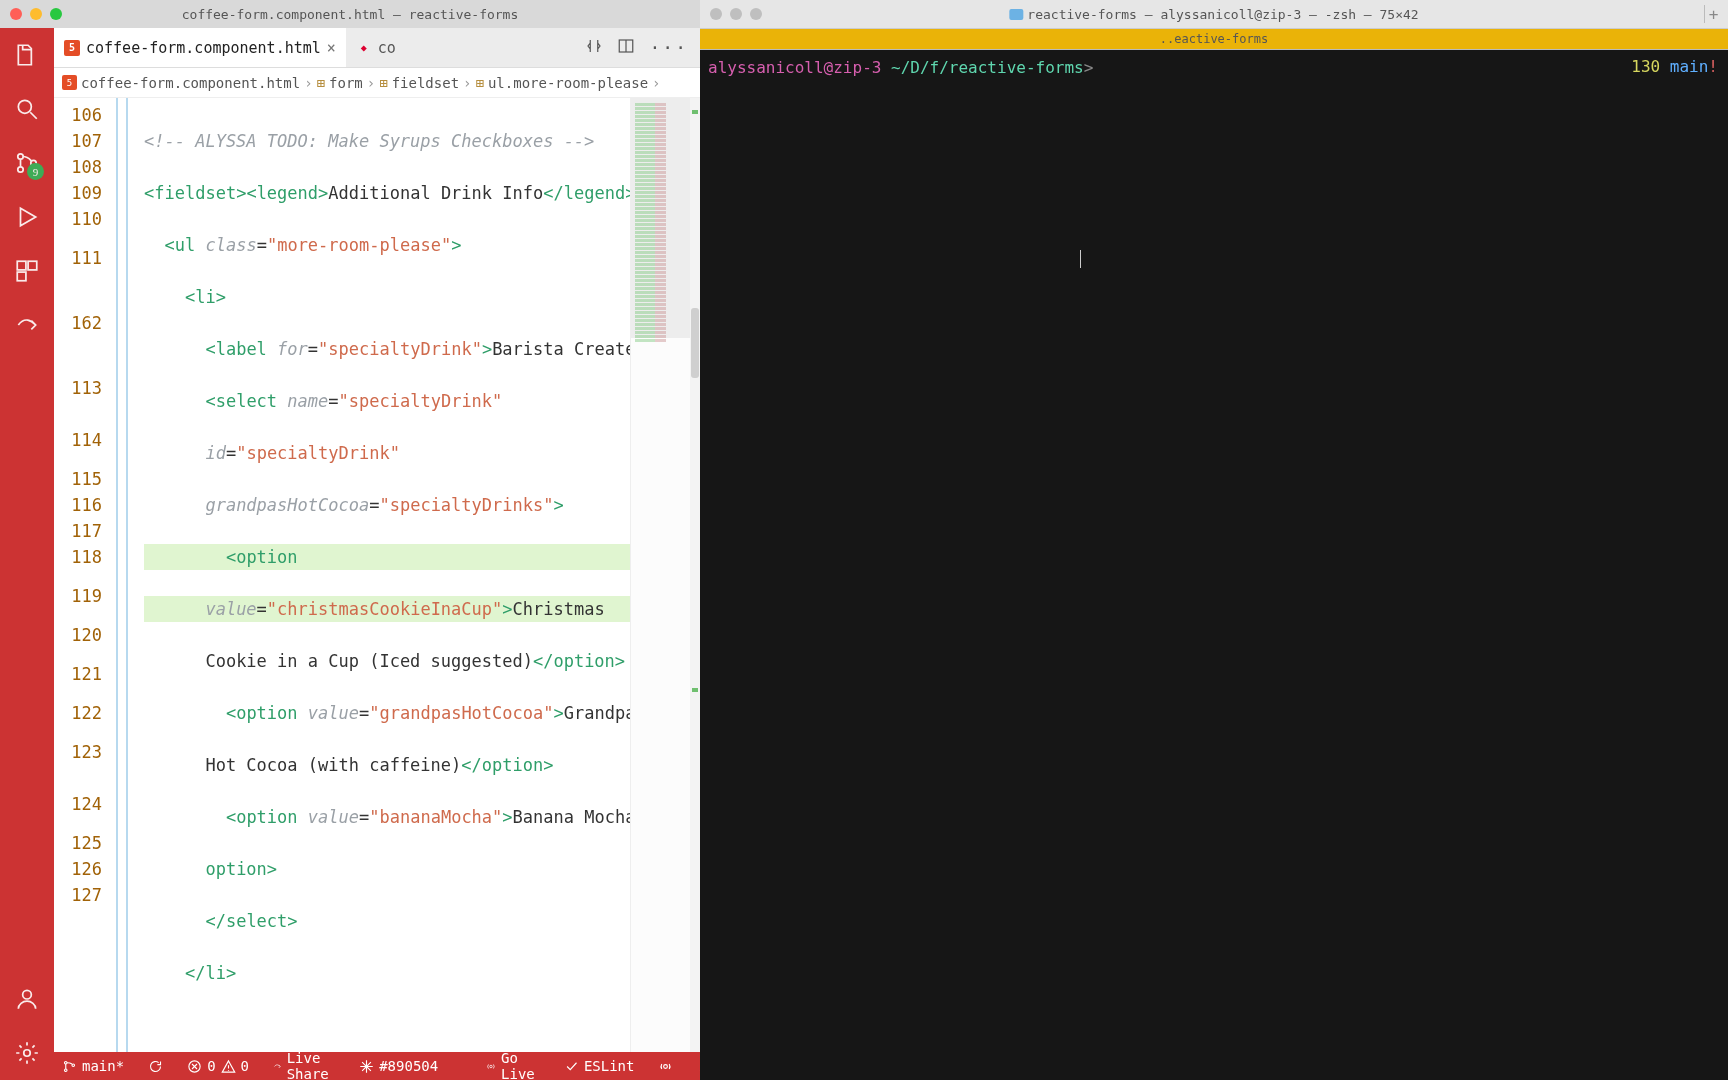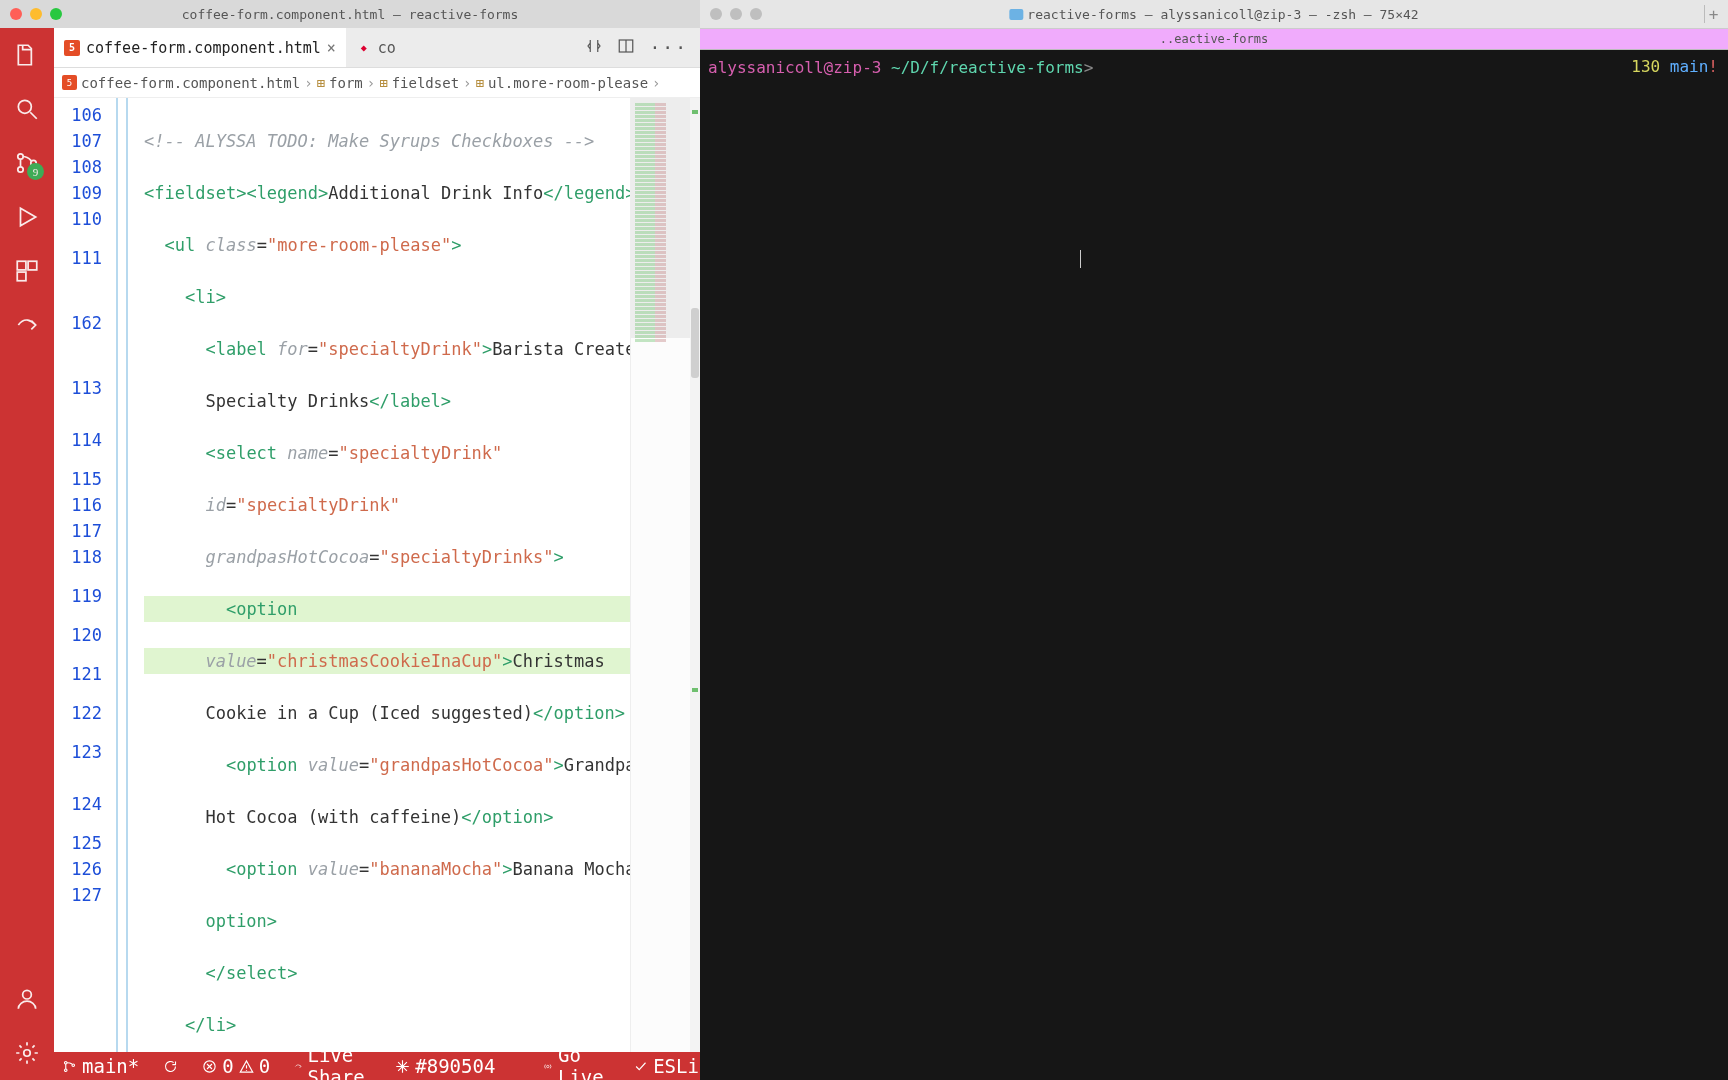--- a/index.html
+++ b/index.html
@@ -33,46 +33,46 @@
   .ico.ts{background:#3178c6;color:#fff}
   .ico.ang{color:#dd0031}
   .tab .close{color:#777;font-size:15px}
   .tabbar .right-tools{margin-left:auto;display:flex;align-items:center;gap:14px;padding:0 12px;color:#555}
   .right-tools svg{width:18px;height:18px;stroke:#555;fill:none;stroke-width:1.6}
   .breadcrumbs{height:30px;display:flex;align-items:center;padding:0 8px;font-size:14px;color:#555;gap:4px;white-space:nowrap;overflow:hidden;border-bottom:1px solid #eee}
   .breadcrumbs .chev{color:#999}
   .breadcrumbs .ico{width:15px;height:15px}
   .bc-i{color:#b58d3d}
   .editor-area{flex:1;display:flex;min-height:0;position:relative;background:#fff}
-  .gutter{width:58px;text-align:right;padding:4px 10px 4px 0;color:#1d4ed8;font:17px/26px "SF Mono",Menlo,monospace;user-select:none;background:#fff}
+  .gutter{width:58px;text-align:right;padding:4px 10px 4px 0;color:#a16207;font:17px/26px "SF Mono",Menlo,monospace;user-select:none;background:#fff}
   .indent-guides{width:32px;position:relative}
   .indent-guides::before{content:"";position:absolute;left:4px;top:0;bottom:0;border-left:2px solid #b7d9ef}
   .indent-guides::after{content:"";position:absolute;left:14px;top:0;bottom:0;border-left:2px solid #b7d9ef}
   .code{flex:1;padding:4px 0;font:17px/26px "SF Mono",Menlo,monospace;white-space:pre;overflow:hidden;color:#333}
   .code .row{height:26px}
   .code .hl{background:#e0f5d0}
   .minimap{width:60px;background:#fcfcfc;border-left:1px solid #eee;font-size:2px;line-height:3px;color:#8c8;padding:4px;overflow:hidden;position:relative}
   .minimap .mm-line{height:3px;margin:1px 0;background:linear-gradient(90deg,#8c8 40%,#c99 40%,#c99 60%,transparent 60%);opacity:.5}
   .minimap .viewport{position:absolute;left:0;right:0;top:0;height:240px;background:rgba(0,0,0,.06)}
   .scroll-gutter{width:10px;background:#f3f3f3;position:relative}
   .scroll-thumb{position:absolute;left:1px;right:1px;top:210px;height:70px;background:#cfcfcf;border-radius:3px}
   .scroll-mark{position:absolute;left:2px;right:2px;height:4px;background:#6fbf6f}
   
   .c-cm{color:#9aa0a6;font-style:italic}
   .c-tag{color:#2f9e69}
   .c-attr{color:#9aa0a6;font-style:italic}
   .c-str{color:#cf6a4c}
   .c-txt{color:#333}
   .c-pun{color:#2f9e69}
-  .statusbar{height:28px;background:#cc3333;color:#fff;display:flex;align-items:center;font-size:19px;padding:0 8px;gap:24px}
+  .statusbar{height:28px;background:#cc3333;color:#fff;display:flex;align-items:center;font-size:14px;padding:0 8px;gap:24px}
   .statusbar .grp{display:flex;align-items:center;gap:5px}
   .statusbar .spacer{flex:1}
   .statusbar svg{width:15px;height:15px;stroke:#fff;fill:none;stroke-width:1.8}
   
-  .term-tabs{height:22px;background:#f0abfc;display:flex;align-items:center;justify-content:center;font-size:12px;color:#555;border-top:1px solid #ccc;border-bottom:1px solid #bbb}
+  .term-tabs{height:22px;background:#eab308;display:flex;align-items:center;justify-content:center;font-size:12px;color:#555;border-top:1px solid #ccc;border-bottom:1px solid #bbb}
   .term-body{flex:1;background:#161616;color:#ddd;font:16px/22px "SF Mono",Menlo,monospace;padding:7px 8px;position:relative}
   .prompt-user{color:#d75faf}
   .prompt-path{color:#5fd7af}
   .prompt-g{color:#888}
   .term-right{position:absolute;right:10px;top:6px}
   .t130{color:#d7d75f}
   .tmain{color:#5fafff}
   .texcl{color:#d75f5f}
   .term-cursor{position:absolute;left:380px;top:200px;width:1px;height:18px;background:#ccc}
 </style>
@@ -205,21 +205,20 @@
               <div>126</div>
               <div>127</div>
           </div>
           <div class="indent-guides"></div>
           <div class="code">
 <div class="row"><span class="c-cm">&lt;!-- ALYSSA TODO: Make Syrups Checkboxes --&gt;</span></div>
 <div class="row"><span class="c-pun">&lt;</span><span class="c-tag">fieldset</span><span class="c-pun">&gt;&lt;</span><span class="c-tag">legend</span><span class="c-pun">&gt;</span><span class="c-txt">Additional Drink Info</span><span class="c-pun">&lt;/</span><span class="c-tag">legend</span><span class="c-pun">&gt;</span></div>
 <div class="row">  <span class="c-pun">&lt;</span><span class="c-tag">ul</span> <span class="c-attr">class</span>=<span class="c-str">"<span>more-room-please</span>"</span><span class="c-pun">&gt;</span></div>
 <div class="row">    <span class="c-pun">&lt;</span><span class="c-tag">li</span><span class="c-pun">&gt;</span></div>
 <div class="row">      <span class="c-pun">&lt;</span><span class="c-tag">label</span> <span class="c-attr">for</span>=<span class="c-str">"<span>specialtyDrink</span>"</span><span class="c-pun">&gt;</span><span class="c-txt">Barista Created</span></div>
-<div class="row">      <span class="c-txt">Specialty Drinks</span><span class="c-pun">&lt;/</span><span class="c-tag">label</span><span class="c-pun">&gt;</span></div>
 <div class="row">      <span class="c-pun">&lt;</span><span class="c-tag">select</span> <span class="c-attr">name</span>=<span class="c-str">"<span>specialtyDrink</span>"</span></div>
 <div class="row">      <span class="c-attr">id</span>=<span class="c-str">"<span>specialtyDrink</span>"</span></div>
 <div class="row">      <span class="c-attr">grandpasHotCocoa</span>=<span class="c-str">"<span>specialtyDrinks</span>"</span><span class="c-pun">&gt;</span></div>
 <div class="row hl">        <span class="c-pun">&lt;</span><span class="c-tag">option</span></div>
 <div class="row hl">      <span class="c-attr">value</span>=<span class="c-str">"<span>christmasCookieInaCup</span>"</span><span class="c-pun">&gt;</span><span class="c-txt">Christmas</span></div>
 <div class="row">      <span class="c-txt">Cookie in a Cup (Iced suggested)</span><span class="c-pun">&lt;/</span><span class="c-tag">option</span><span class="c-pun">&gt;</span></div>
 <div class="row">        <span class="c-pun">&lt;</span><span class="c-tag">option</span> <span class="c-attr">value</span>=<span class="c-str">"<span>grandpasHotCocoa</span>"</span><span class="c-pun">&gt;</span><span class="c-txt">Grandpa's</span></div>
 <div class="row">      <span class="c-txt">Hot Cocoa (with caffeine)</span><span class="c-pun">&lt;/</span><span class="c-tag">option</span><span class="c-pun">&gt;</span></div>
 <div class="row">        <span class="c-pun">&lt;</span><span class="c-tag">option</span> <span class="c-attr">value</span>=<span class="c-str">"<span>bananaMocha</span>"</span><span class="c-pun">&gt;</span><span class="c-txt">Banana Mocha</span></div>
 <div class="row">      <span class="c-tag">option</span><span class="c-pun">&gt;</span></div>

